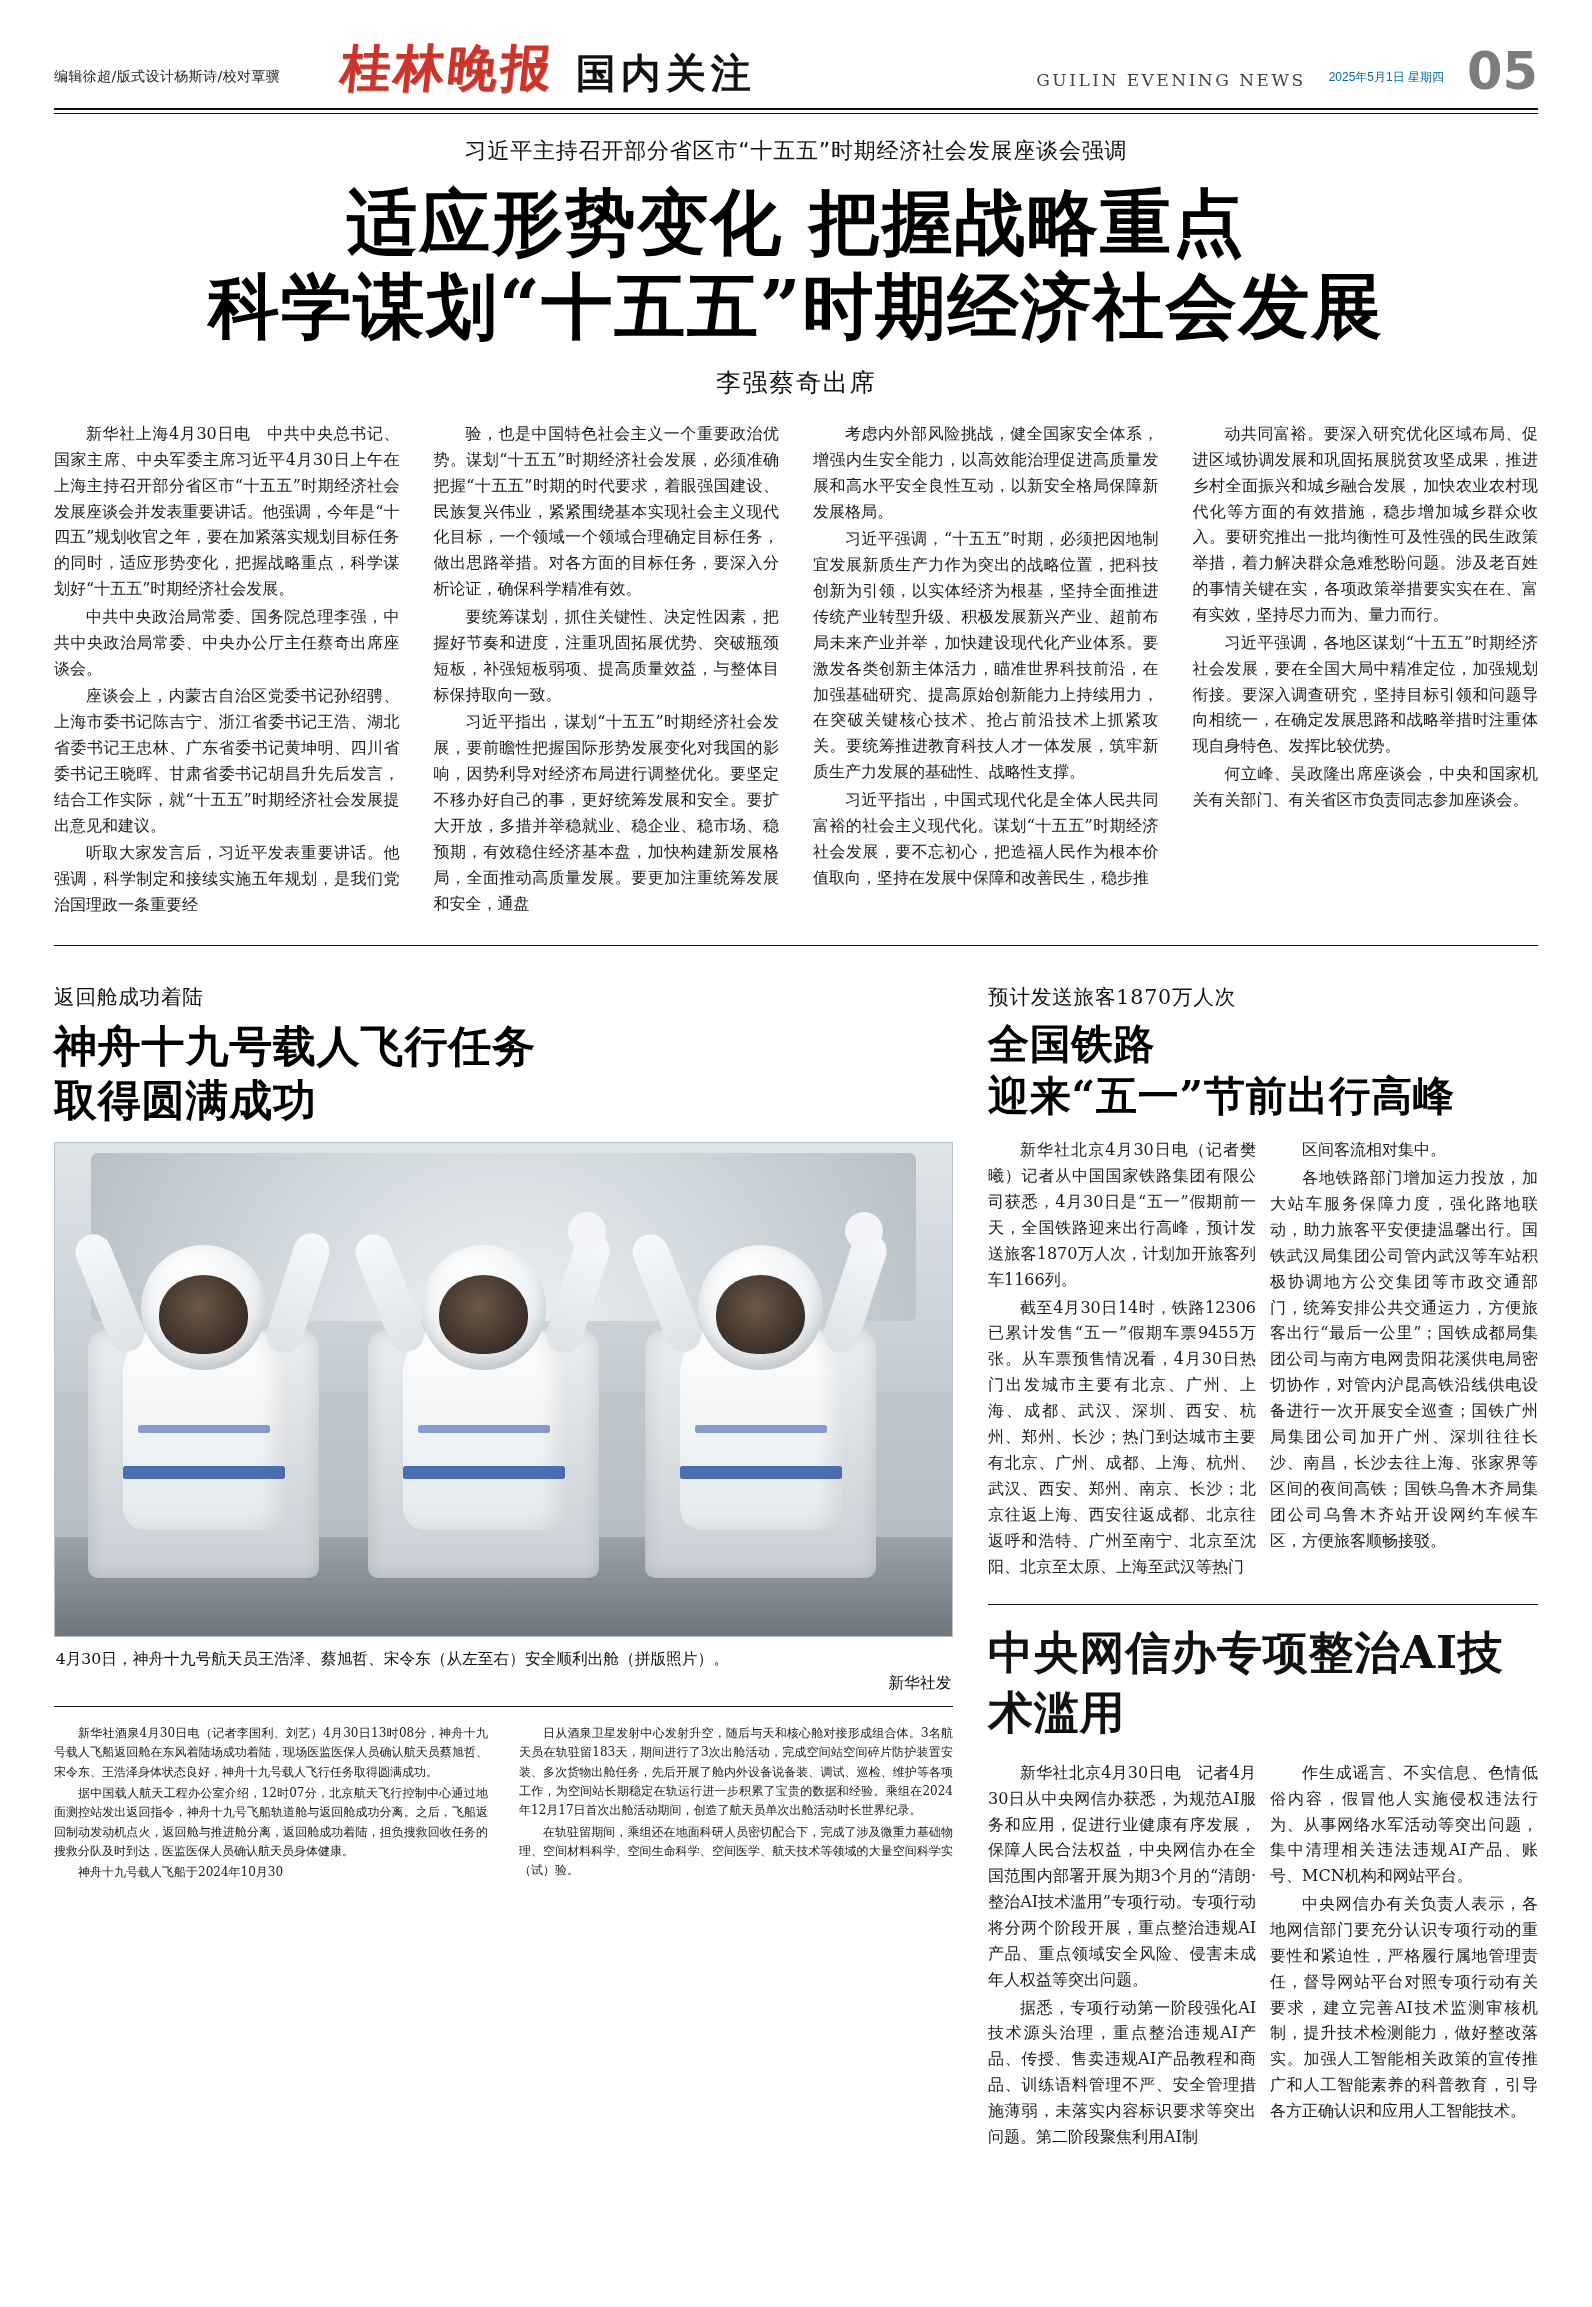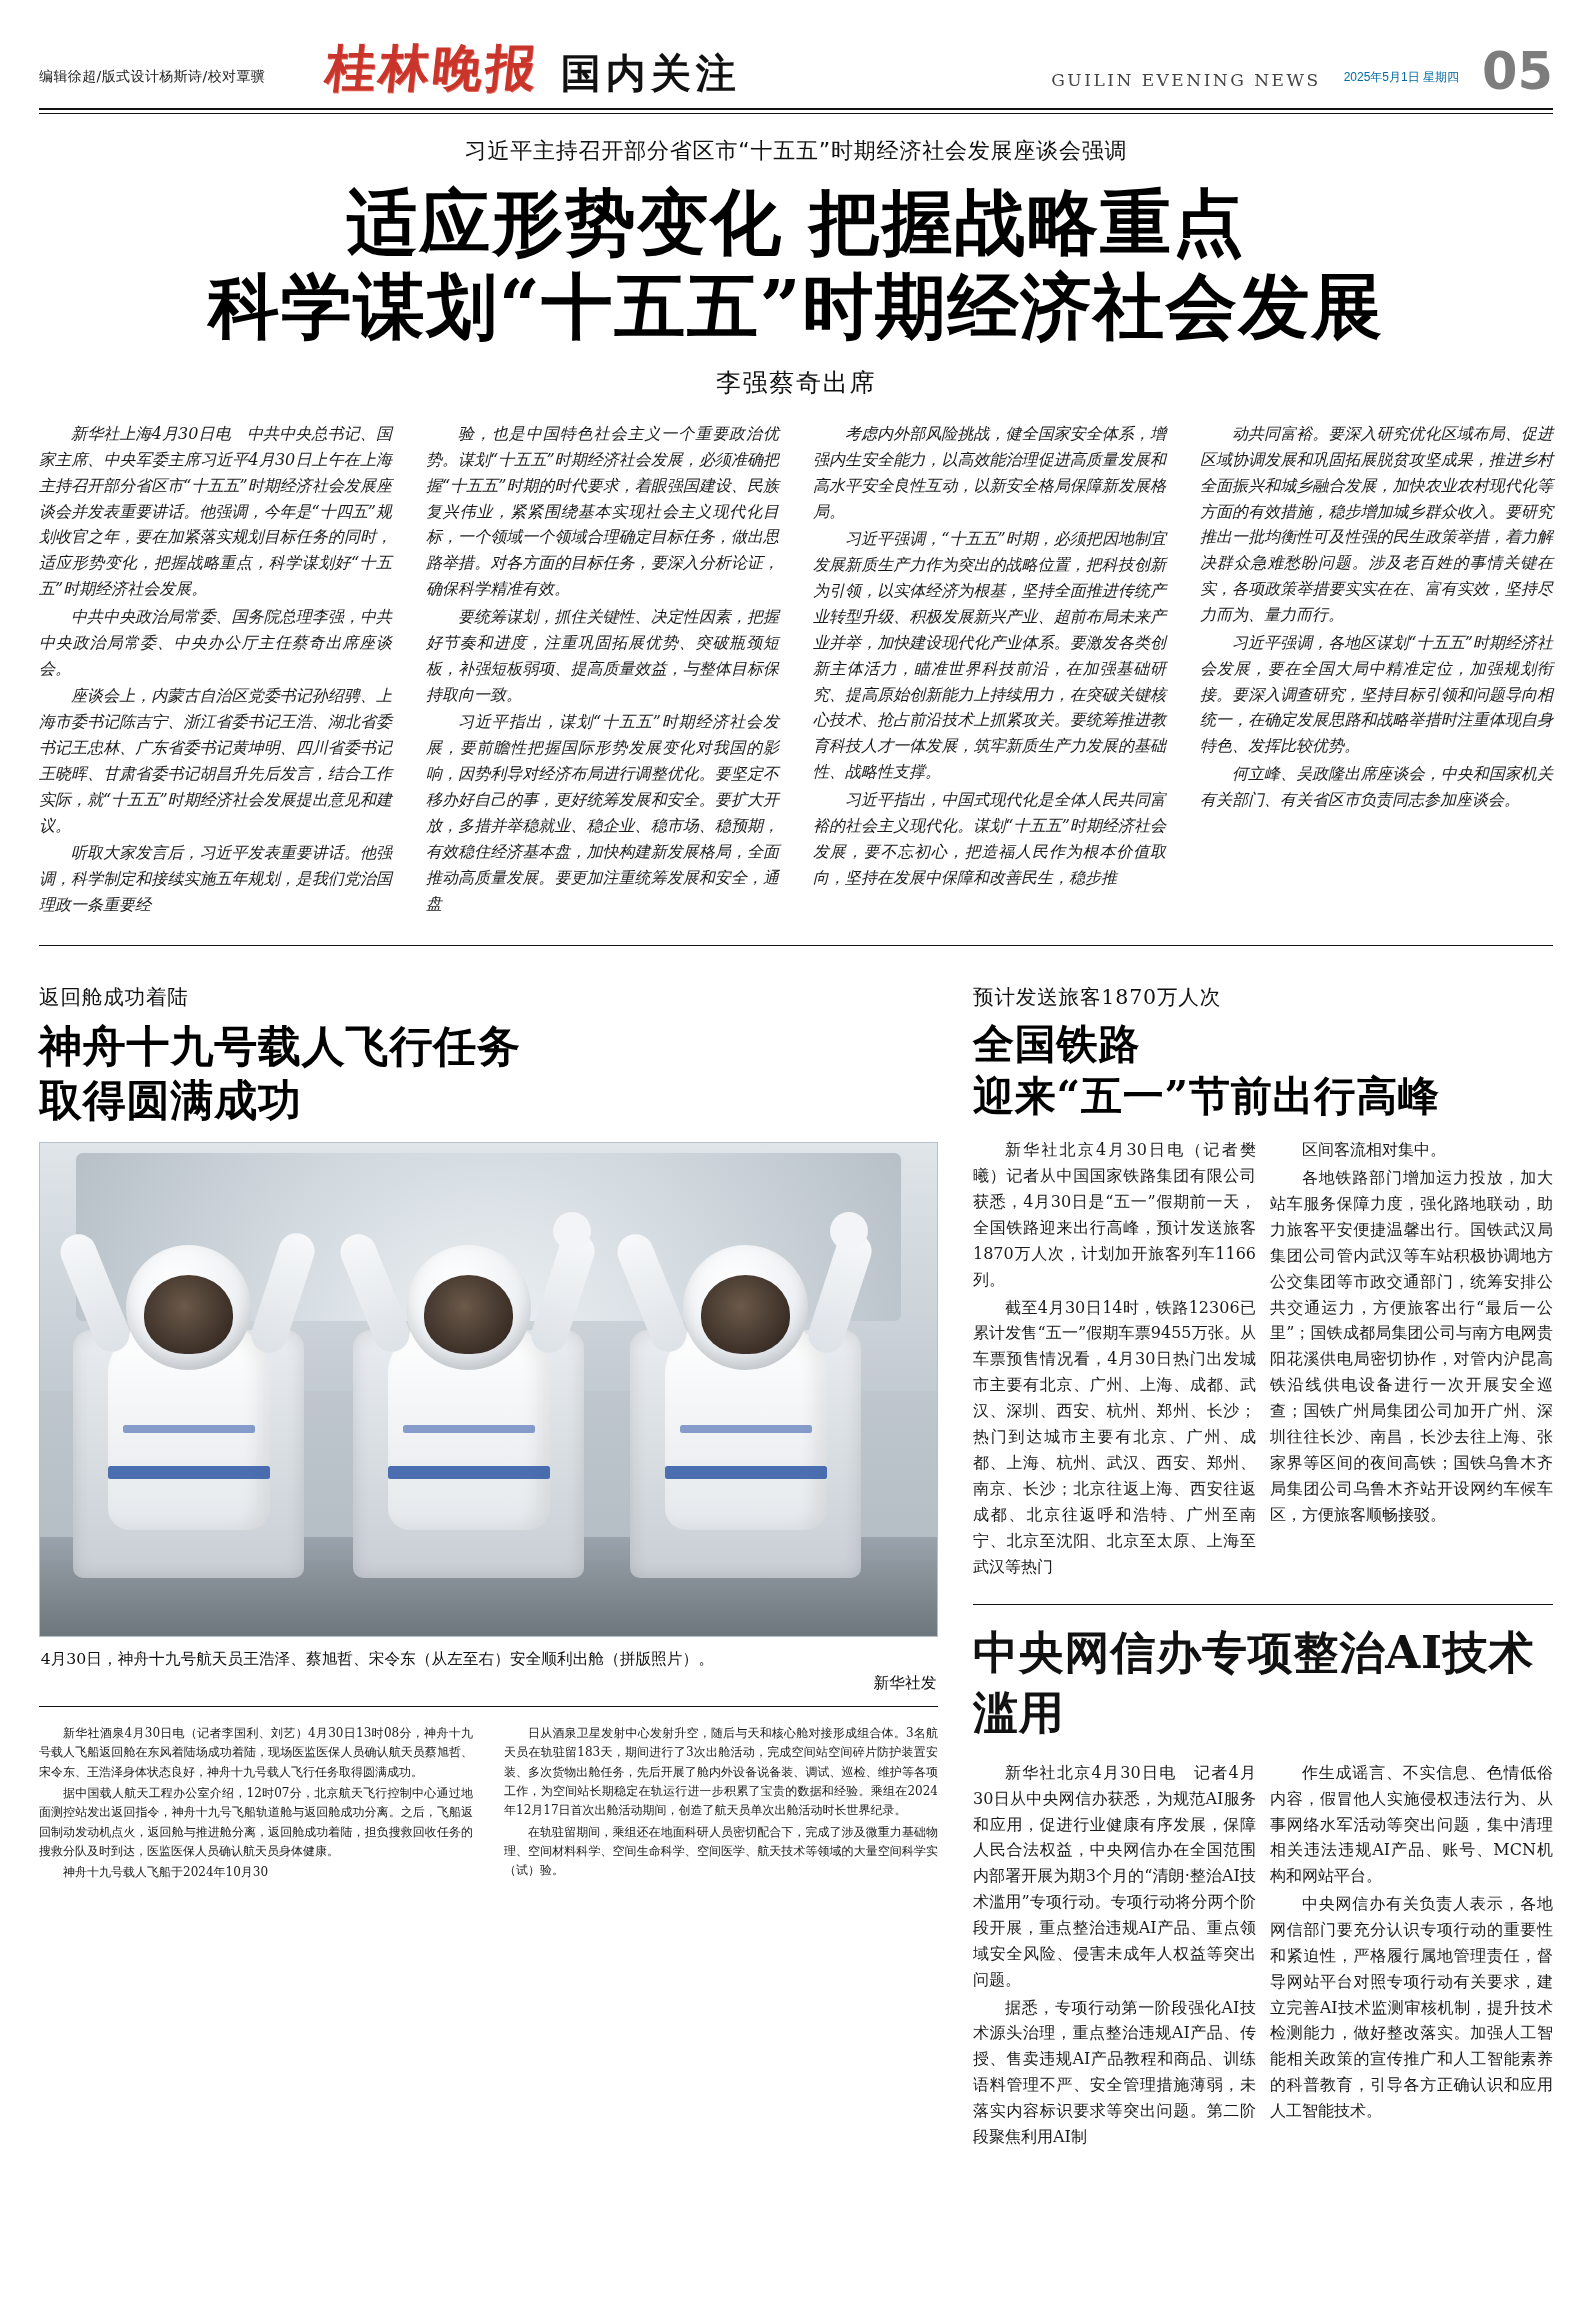--- a/index.html
+++ b/index.html
@@ -8,21 +8,21 @@
     background:#ffffff;
     font-family:"DejaVu Serif", serif;
     color:#111;
   }
   .page{
     width:1592px;
     min-height:2307px;
     position:relative;
     background:#fff;
     box-sizing:border-box;
-    padding:0 39px;
+    padding:0 54px;
   }
 
   
   .masthead{
     display:flex;
     align-items:flex-end;
     padding-top:43px;
     padding-bottom:15px;
     gap:15px;
   }
@@ -121,21 +121,20 @@
     margin-top:18px;
     margin-bottom:21.5px;
     letter-spacing:1.7px;
   }
 
   
   .cols3{
     display:flex;
     gap:34px;
     align-items:flex-start;
-    font-style:italic;
   }
   .col{
     flex:1 1 0;
     font-size:16px;
     line-height:1.62;
     text-align:justify;
     text-justify:inter-ideograph;
     color:#1a1a1a;
   }
   .col p{ margin:0 0 1.7px 0; text-indent:2em; }

